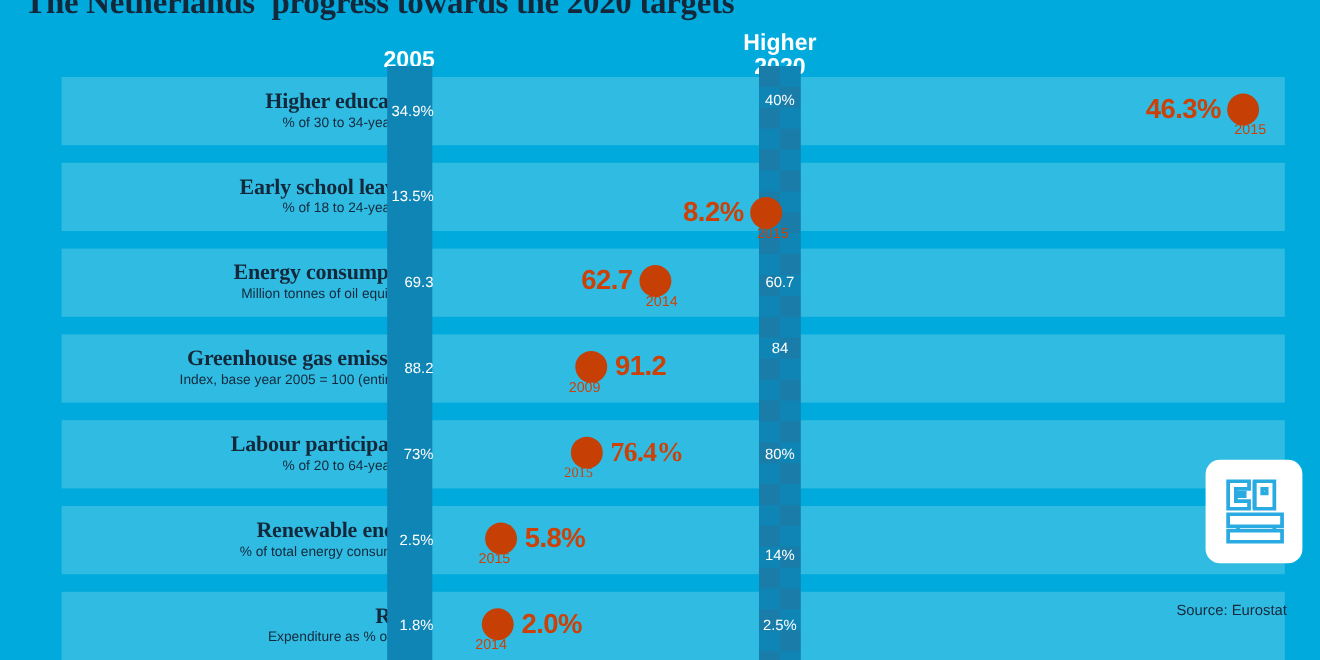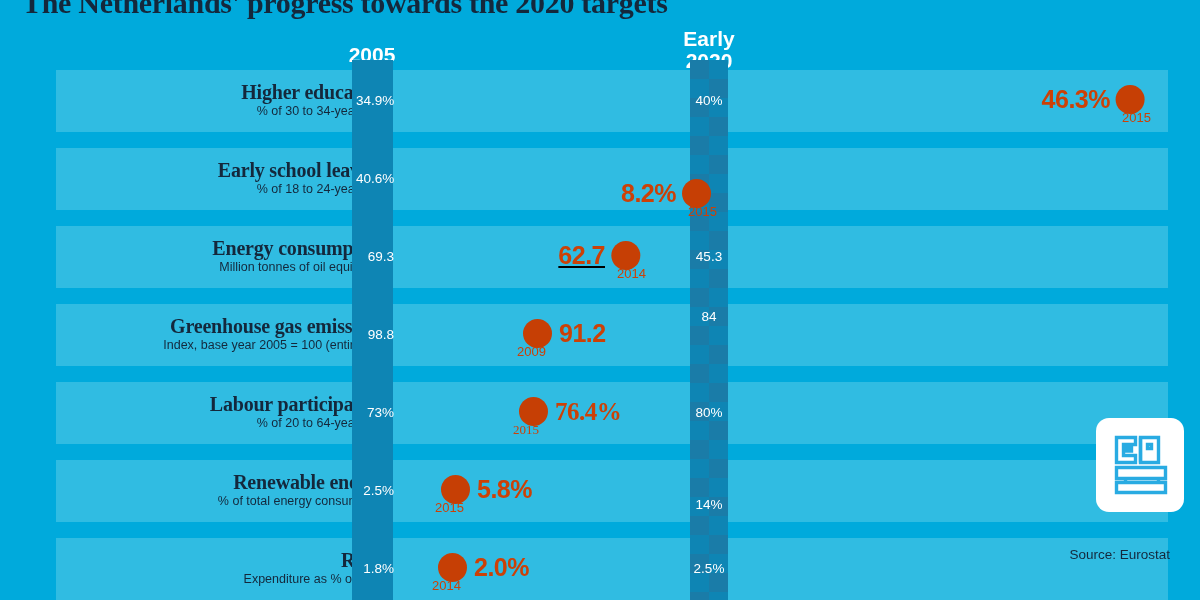--- a/index.html
+++ b/index.html
@@ -159,21 +159,21 @@
     white-space:nowrap;
   }
 </style>
 </head>
 <body>
 
 <div id="title">The Netherlands' progress towards the 2020 targets</div>
 
 <div class="col-head" id="head-2005">2005</div>
 <div class="col-head" id="head-target">
-  <span class="t-line1">Early</span>
+  <span class="t-line1">Higher</span>
   <span class="t-line2">2020</span>
 </div>
 
 <div id="rows-root">
     <div class="row-band" style="top: 70px;">
       <div class="row-label" style="top: 12px; position: absolute; right: 776px;">
         <span class="r-title">Higher education</span>
         <span class="r-sub">% of 30 to 34-year-olds</span>
       </div>
     </div>
@@ -213,40 +213,40 @@
         <span class="r-sub">Expenditure as % of GDP</span>
       </div>
     </div>
   </div>
 
 <div id="col2005"></div>
 <div id="colTarget"></div>
 
 <div id="values-root">
     <div class="v2005" style="top: 93px;">34.9%</div>
-    <div class="vtarget" style="top: 93px;">40%</div>
+    <div class="vtarget" style="top: 83px;">40%</div>
     <div class="marker val-left" style="top: 85px; left: 1145px; transform: translateX(-100%);">
       <div class="m-val">46.3%</div>
       <div class="m-dot"></div>
       <div class="m-year" style="right: -6px;">2015</div>
     </div>
-    <div class="v2005" style="top: 171px;">40.6%</div>
+    <div class="v2005" style="top: 171px;">13.5%</div>
     <div class="marker val-left" style="top: 163px; left: 711px; transform: translateX(-100%); margin-top: 16px;">
       <div class="m-val">8.2%</div>
       <div class="m-dot"></div>
       <div class="m-year" style="right: -6px;">2015</div>
     </div>
     <div class="v2005" style="top: 249px;">69.3</div>
-    <div class="vtarget" style="top: 249px;">45.3</div>
-    <div class="marker val-left" style="top: 241px; left: 640px; transform: translateX(-100%); text-decoration: underline;">
+    <div class="vtarget" style="top: 249px;">60.7</div>
+    <div class="marker val-left" style="top: 241px; left: 610px; transform: translateX(-100%);">
       <div class="m-val">62.7</div>
       <div class="m-dot"></div>
       <div class="m-year" style="right: -6px;">2014</div>
     </div>
-    <div class="v2005" style="top: 327px;">98.8</div>
+    <div class="v2005" style="top: 327px;">88.2</div>
     <div class="vtarget" style="top: 309px;">84</div>
     <div class="marker val-right" style="top: 319px; left: 523px;">
       <div class="m-dot"></div>
       <div class="m-val">91.2</div>
       <div class="m-year" style="left: -6px;">2009</div>
     </div>
     <div class="v2005" style="top: 405px;">73%</div>
     <div class="vtarget" style="top: 405px;">80%</div>
     <div class="marker val-right" style="top: 397px; left: 519px; font-family: Liberation Serif, serif;">
       <div class="m-dot"></div>

